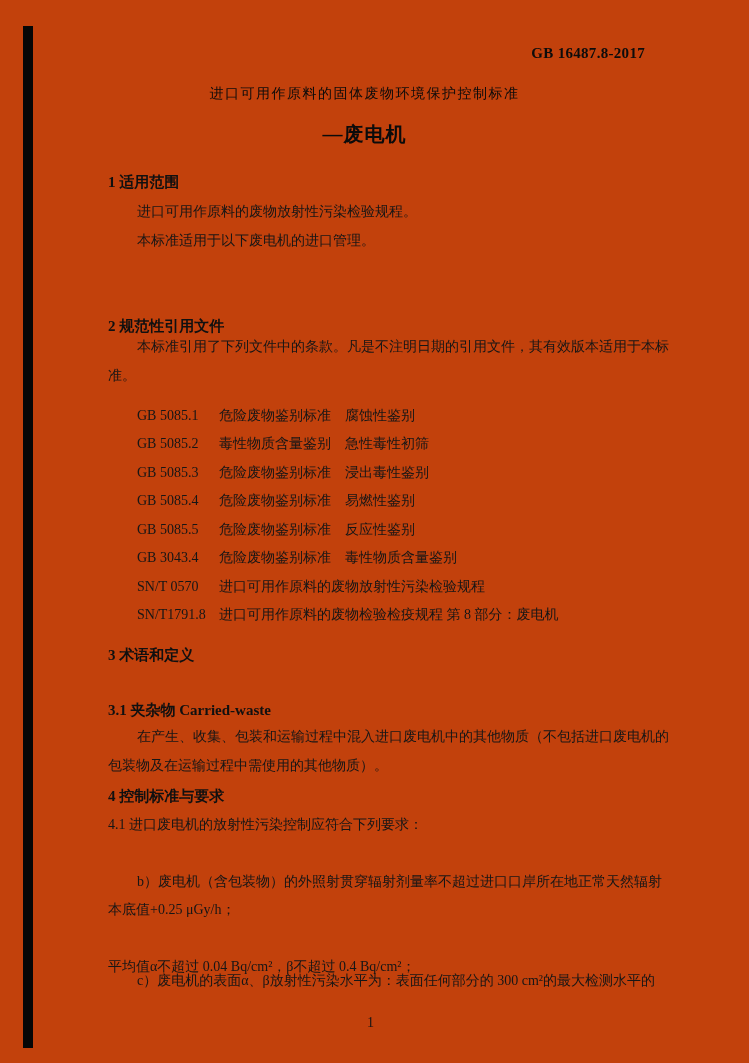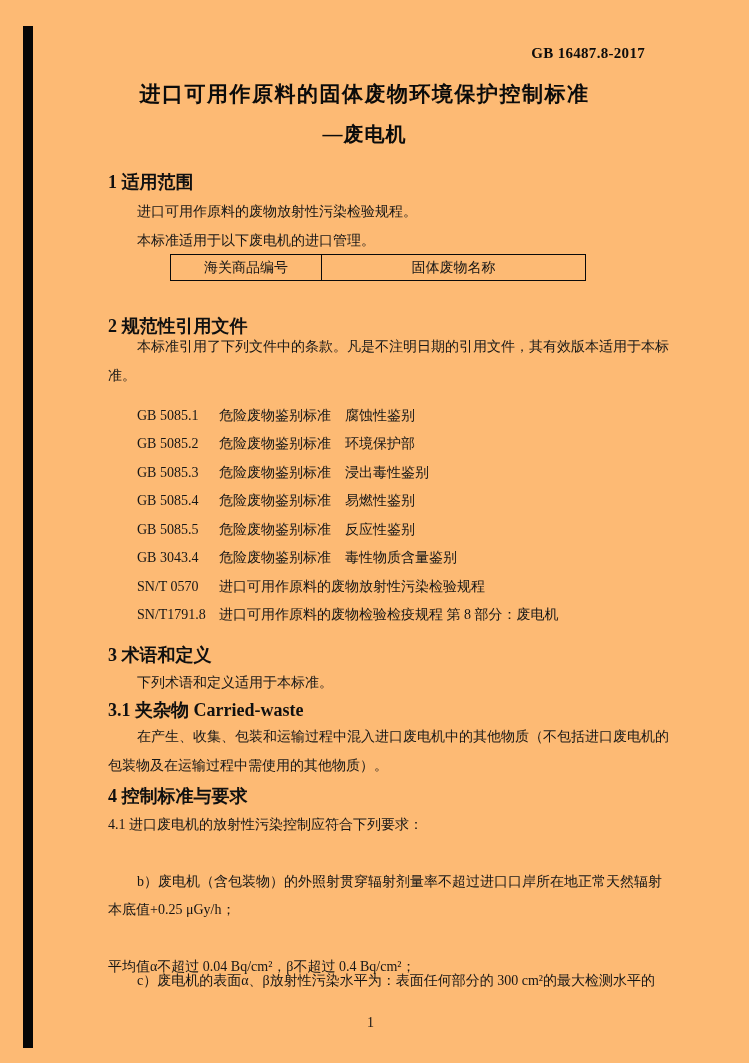--- a/index.html
+++ b/index.html
@@ -1,42 +1,42 @@
 <!DOCTYPE html>
 <html lang="zh"><head>
 <meta charset="utf-8">
 <style>
   html,body{margin:0;padding:0;background:#ffffff;}
   .page{
     position:relative;
     width:749px;height:1063px;
-    background:#fdba74;
+    background:#c2410c;
     overflow:hidden;
     color:#161616;
     font-family:"Liberation Serif","DejaVu Serif",serif;
     font-size:14px;
   }
   .scan-bar{
     position:absolute;left:23px;top:26px;width:10px;height:1022px;
     background:#060606;
   }
   .content{
     position:absolute;left:108px;top:0;width:537px;height:1063px;
   }
   .ln{
     position:absolute;left:0;white-space:nowrap;line-height:20px;
   }
   .indent{left:29px;}
-  .heading{font-weight:bold;font-size:18px;color:#101010;}
+  .heading{font-weight:bold;font-size:15px;color:#101010;}
   .center{left:-12px;width:537px;text-align:center;}
   .doc-number{
     left:auto;right:0;font-weight:bold;font-size:15px;
     letter-spacing:0.3px;color:#0c0c0c;
   }
-  .title-main{font-size:21px;font-weight:bold;letter-spacing:1.5px;color:#0b0b0b;}
+  .title-main{font-size:14px;font-weight:normal;letter-spacing:1.5px;color:#0b0b0b;}
   .title-sub{font-size:20px;font-weight:bold;letter-spacing:1px;color:#0b0b0b;}
   .ref-row{display:flex;margin-top:11px;}
   .ref-code{display:inline-block;min-width:82px;}
   .hs-table{
     position:absolute;left:62px;top:254px;
     border-collapse:collapse;
   }
   .hs-table td{
     border:1.5px solid #0a0a0a;
     text-align:center;vertical-align:middle;
@@ -58,38 +58,34 @@
     <div class="ln doc-number" style="top:43px">GB 16487.8-2017</div>
     <div class="ln center title-main" style="top:84px">进口可用作原料的固体废物环境保护控制标准</div>
     <div class="ln center title-sub" style="top:124px">—废电机</div>
 
     <div class="ln heading" style="top:172px">1 适用范围</div>
     <div class="ln indent" style="top:202px">进口可用作原料的废物放射性污染检验规程。</div>
     <div class="ln indent" style="top:231px">本标准适用于以下废电机的进口管理。</div>
 
     <table class="hs-table">
       <tbody>
-        <tr>
-          <td class="c1">海关商品编号</td>
-          <td class="c2">固体废物名称</td>
-        </tr>
       </tbody>
     </table>
 
     <div class="ln heading" style="top:316px">2 规范性引用文件</div>
     <div class="ln indent" style="top:337px">本标准引用了下列文件中的条款。凡是不注明日期的引用文件，其有效版本适用于本标</div>
     <div class="ln" style="top:366px">准。</div>
 
     <div class="ln indent ref-row" style="top:395px">
       <span class="ref-code">GB 5085.1</span>
       <span>危险废物鉴别标准　腐蚀性鉴别</span>
     </div>
     <div class="ln indent ref-row" style="top:423px">
       <span class="ref-code">GB 5085.2</span>
-      <span>危险废物鉴别标准　环境保护部</span>
+      <span>毒性物质含量鉴别　急性毒性初筛</span>
     </div>
     <div class="ln indent ref-row" style="top:452px">
       <span class="ref-code">GB 5085.3</span>
       <span>危险废物鉴别标准　浸出毒性鉴别</span>
     </div>
     <div class="ln indent ref-row" style="top:480px">
       <span class="ref-code">GB 5085.4</span>
       <span>危险废物鉴别标准　易燃性鉴别</span>
     </div>
     <div class="ln indent ref-row" style="top:509px">
@@ -103,21 +99,20 @@
     <div class="ln indent ref-row" style="top:566px">
       <span class="ref-code">SN/T 0570</span>
       <span>进口可用作原料的废物放射性污染检验规程</span>
     </div>
     <div class="ln indent ref-row" style="top:594px">
       <span class="ref-code">SN/T1791.8</span>
       <span>进口可用作原料的废物检验检疫规程 第 8 部分：废电机</span>
     </div>
 
     <div class="ln heading" style="top:645px">3 术语和定义</div>
-    <div class="ln indent" style="top:673px">下列术语和定义适用于本标准。</div>
     <div class="ln heading" style="top:700px">3.1 夹杂物 Carried-waste</div>
     <div class="ln indent" style="top:727px">在产生、收集、包装和运输过程中混入进口废电机中的其他物质（不包括进口废电机的</div>
     <div class="ln" style="top:756px">包装物及在运输过程中需使用的其他物质）。</div>
 
     <div class="ln heading" style="top:786px">4 控制标准与要求</div>
     <div class="ln" style="top:815px">4.1 进口废电机的放射性污染控制应符合下列要求：</div>
     <div class="ln indent" style="top:872px">b）废电机（含包装物）的外照射贯穿辐射剂量率不超过进口口岸所在地正常天然辐射</div>
     <div class="ln" style="top:900px">本底值+0.25 μGy/h；</div>
     <div class="ln indent" style="top:971px">c）废电机的表面α、β放射性污染水平为：表面任何部分的 300 cm²的最大检测水平的</div>
     <div class="ln" style="top:957px">平均值α不超过 0.04 Bq/cm²，β不超过 0.4 Bq/cm²；</div>

